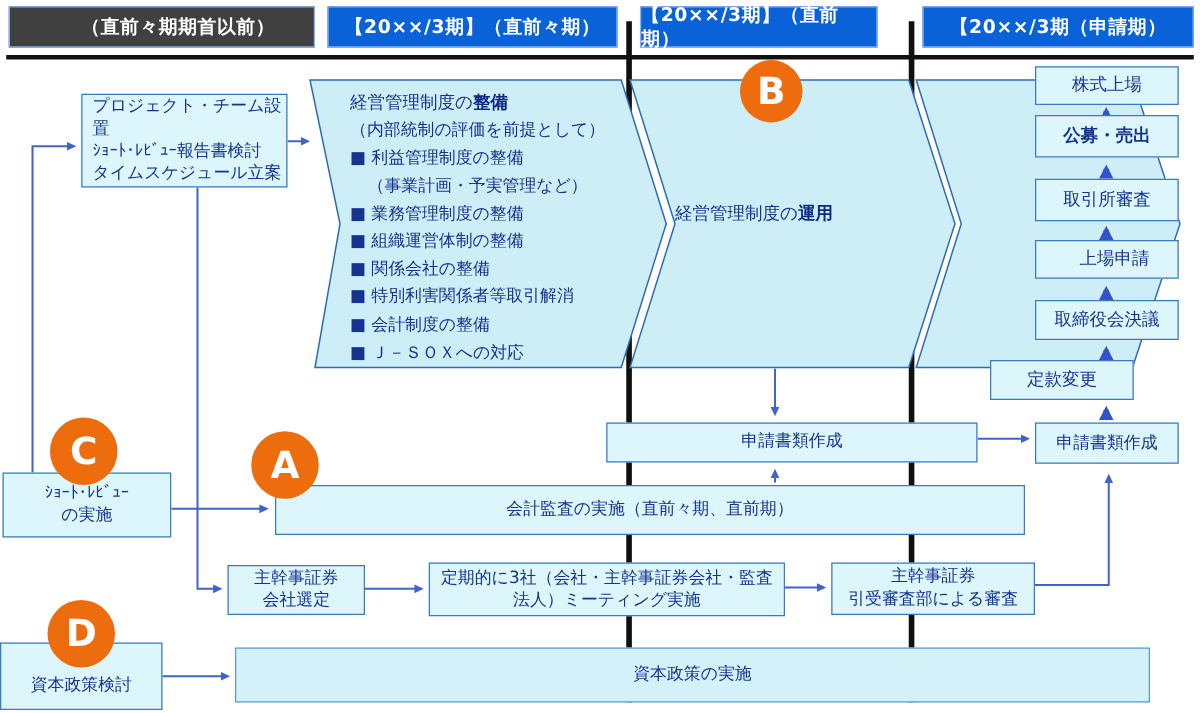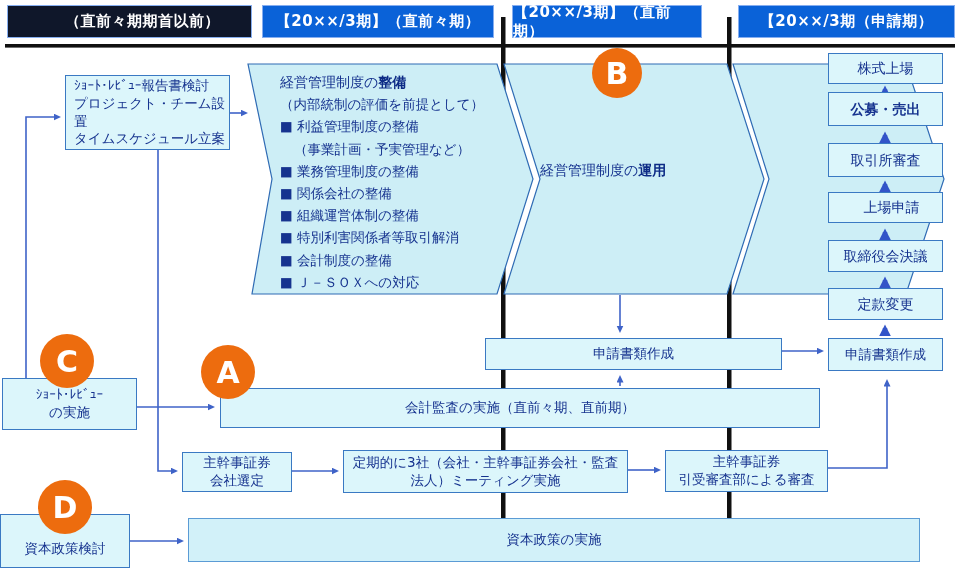--- a/index.html
+++ b/index.html
@@ -7,21 +7,21 @@
     position:relative;width:960px;height:570px;background:#ffffff;overflow:hidden;
     font-family:"DejaVu Sans","Liberation Sans",sans-serif;color:#16338f;
   }
   .layer{position:absolute;left:0;top:0;z-index:1;}
   .hdr{
     position:absolute;top:5px;height:33px;z-index:2;box-sizing:border-box;
     display:flex;align-items:center;justify-content:center;
     color:#ffffff;font-weight:bold;font-size:15px;letter-spacing:.5px;
     border:1px solid #86aef0;
   }
-  .hdr-dark{background:#0f172a;padding-left:26px;}
+  .hdr-dark{background:#404040;padding-left:26px;}
   .hdr-blue{background:#0a62d8;}
   .box{
     position:absolute;z-index:2;box-sizing:border-box;
     background:#dcf6fb;border:1.4px solid #3a79c3;color:#16338f;
     display:flex;flex-direction:column;align-items:center;justify-content:center;
     text-align:center;font-size:13.5px;line-height:1.32;
   }
   .box.lite{background:#d2f1f9;border-color:#5b9bd5;}
   .bt{position:absolute;z-index:2;color:#16338f;}
   .b1{left:280px;top:71px;width:262px;font-size:13.5px;line-height:22.2px;white-space:nowrap;}
@@ -81,33 +81,33 @@
       <path d="M885,335 V328" marker-end="url(#arrL)"></path>
     </g>
   </svg>
 
   <div class="hdr hdr-dark" style="left:7px;width:245px;">（直前々期期首以前）</div>
   <div class="hdr hdr-blue" style="left:262px;width:232px;">【20××/3期】（直前々期）</div>
   <div class="hdr hdr-blue" style="left:512px;width:190px;">【20××/3期】（直前期）</div>
   <div class="hdr hdr-blue" style="left:738px;width:217px;">【20××/3期（申請期）</div>
 
   <div class="box" style="left:65px;top:75px;width:165px;height:75px;align-items:flex-start;text-align:left;padding-left:8px;">
+    <span>プロジェクト・チーム設置</span>
     <span>ｼｮｰﾄ･ﾚﾋﾞｭｰ報告書検討</span>
-    <span>プロジェクト・チーム設置</span>
     <span>タイムスケジュール立案</span>
   </div>
 
   <div class="bt b1">
     <div class="ttl"><span>経営管理制度の</span><b>整備</b></div>
     <div>（内部統制の評価を前提として）</div>
     <div>■ 利益管理制度の整備</div>
     <div class="indent">（事業計画・予実管理など）</div>
     <div>■ 業務管理制度の整備</div>
+    <div>■ 組織運営体制の整備</div>
     <div>■ 関係会社の整備</div>
-    <div>■ 組織運営体制の整備</div>
     <div>■ 特別利害関係者等取引解消</div>
     <div>■ 会計制度の整備</div>
     <div>■ Ｊ－ＳＯＸへの対応</div>
   </div>
   <div class="bt b2"><span>経営管理制度の</span><b>運用</b></div>
 
   <div class="box" style="left:828px;top:53px;width:115px;height:31px;font-size:14px;">
       <span>株式上場</span>
     </div>
   <div class="box" style="left:828px;top:92px;width:115px;height:34px;font-size:14px;font-weight:bold;">
@@ -115,21 +115,21 @@
     </div>
   <div class="box" style="left:828px;top:143px;width:115px;height:34px;font-size:14px;">
       <span>取引所審査</span>
     </div>
   <div class="box" style="left:828px;top:192px;width:115px;height:31px;font-size:14px;padding-left:12px;">
       <span>上場申請</span>
     </div>
   <div class="box" style="left:828px;top:240px;width:115px;height:32px;font-size:14px;">
       <span>取締役会決議</span>
     </div>
-  <div class="box" style="left:828px;top:288px;width:115px;height:32px;font-size:14px;">
+  <div class="box" style="left:792px;top:288px;width:115px;height:32px;font-size:14px;">
       <span>定款変更</span>
     </div>
 
   <div class="box" style="left:485px;top:338px;width:297px;height:32px;">
       <span>申請書類作成</span>
     </div>
   <div class="box" style="left:828px;top:338px;width:115px;height:33px;">
       <span>申請書類作成</span>
     </div>
 

